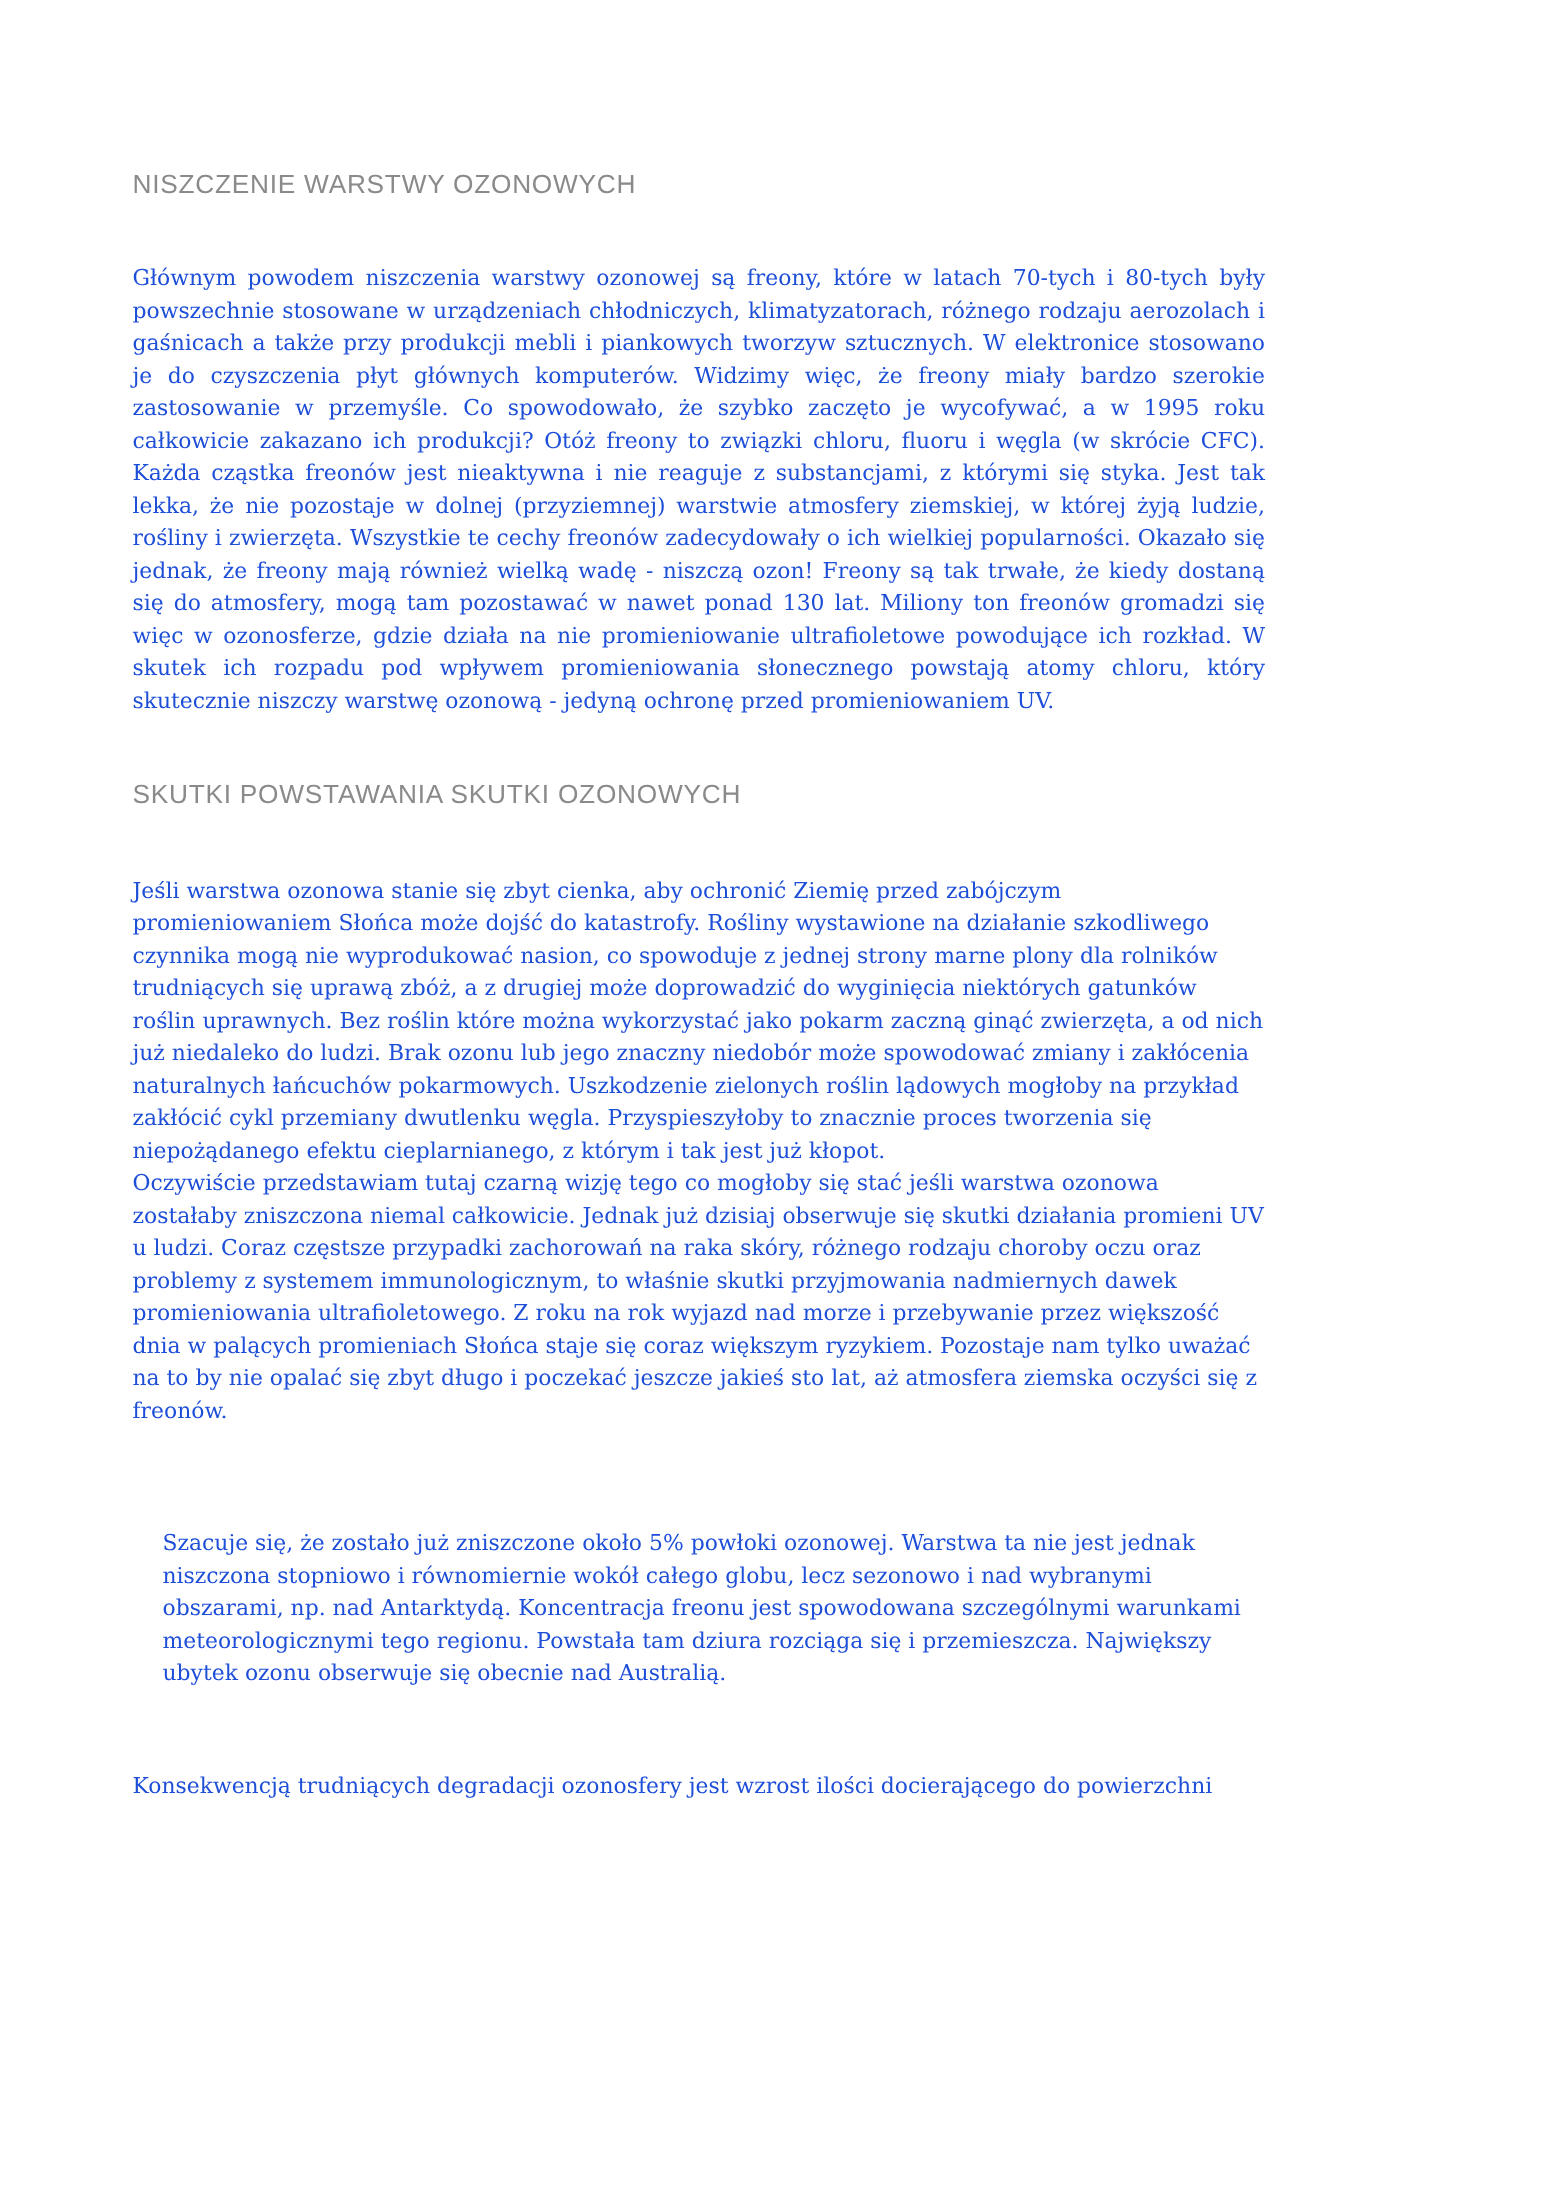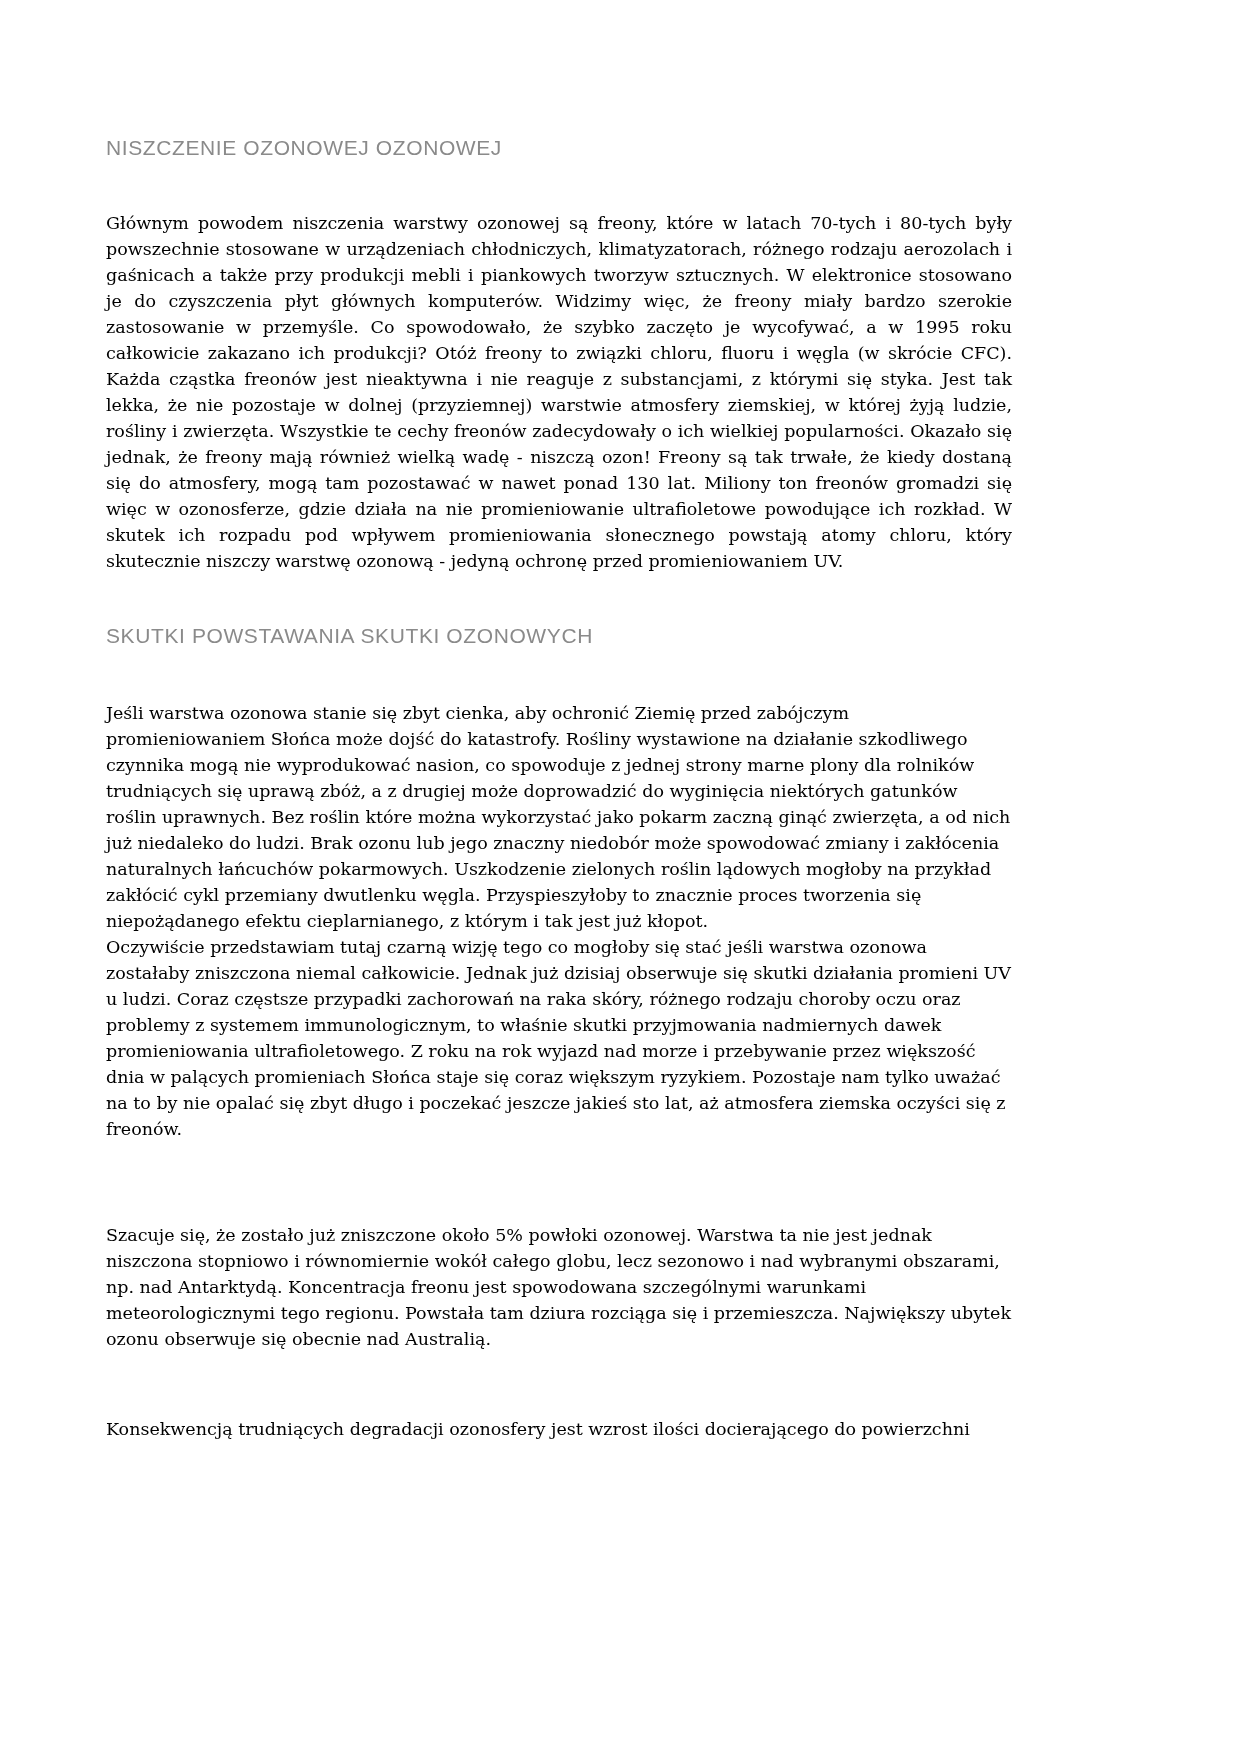--- a/index.html
+++ b/index.html
@@ -25,46 +25,47 @@
     color: #8a8a8a;
     margin: 0;
   }
   .section-heading.second {
     margin-top: 50px;
   }
   .body-text {
     font-family: "DejaVu Serif", "Liberation Serif", serif;
     font-size: 17.5px;
     line-height: 26px;
-    color: #000000;
+    color: #1d4ed8;
     margin: 0;
   }
   .para-justified {
     text-align: justify;
     margin-top: 50px;
   }
   .para-left {
     text-align: left;
   }
   .para-first {
     margin-top: 52px;
   }
   .para-gap-large {
     margin-top: 80px;
+    margin-left: 24px;
   }
   .para-gap-medium {
     margin-top: 64px;
   }
 </style>
 </head>
 <body>
 
 <div class="page">
 
-  <h2 class="section-heading">NISZCZENIE OZONOWEJ OZONOWEJ</h2>
+  <h2 class="section-heading">NISZCZENIE WARSTWY OZONOWYCH</h2>
 
   <p class="body-text para-justified">Głównym powodem niszczenia warstwy ozonowej są freony, które w latach 70-tych i 80-tych były powszechnie stosowane w urządzeniach chłodniczych, klimatyzatorach, różnego rodzaju aerozolach i gaśnicach a także przy produkcji mebli i piankowych tworzyw sztucznych. W elektronice stosowano je do czyszczenia płyt głównych komputerów. Widzimy więc, że freony miały bardzo szerokie zastosowanie w przemyśle. Co spowodowało, że szybko zaczęto je wycofywać, a w 1995 roku całkowicie zakazano ich produkcji? Otóż freony to związki chloru, fluoru i węgla (w skrócie CFC). Każda cząstka freonów jest nieaktywna i nie reaguje z substancjami, z którymi się styka. Jest tak lekka, że nie pozostaje w dolnej (przyziemnej) warstwie atmosfery ziemskiej, w której żyją ludzie, rośliny i zwierzęta. Wszystkie te cechy freonów zadecydowały o ich wielkiej popularności. Okazało się jednak, że freony mają również wielką wadę - niszczą ozon! Freony są tak trwałe, że kiedy dostaną się do atmosfery, mogą tam pozostawać w nawet ponad 130 lat. Miliony ton freonów gromadzi się więc w ozonosferze, gdzie działa na nie promieniowanie ultrafioletowe powodujące ich rozkład. W skutek ich rozpadu pod wpływem promieniowania słonecznego powstają atomy chloru, który skutecznie niszczy warstwę ozonową - jedyną ochronę przed promieniowaniem UV.</p>
 
   <h2 class="section-heading second">SKUTKI POWSTAWANIA SKUTKI OZONOWYCH</h2>
 
   <p class="body-text para-left para-first">Jeśli warstwa ozonowa stanie się zbyt cienka, aby ochronić Ziemię przed zabójczym promieniowaniem Słońca może dojść do katastrofy. Rośliny wystawione na działanie szkodliwego czynnika mogą nie wyprodukować nasion, co spowoduje z jednej strony marne plony dla rolników trudniących się uprawą zbóż, a z drugiej może doprowadzić do wyginięcia niektórych gatunków roślin uprawnych. Bez roślin które można wykorzystać jako pokarm zaczną ginąć zwierzęta, a od nich już niedaleko do ludzi. Brak ozonu lub jego znaczny niedobór może spowodować zmiany i zakłócenia naturalnych łańcuchów pokarmowych. Uszkodzenie zielonych roślin lądowych mogłoby na przykład zakłócić cykl przemiany dwutlenku węgla. Przyspieszyłoby to znacznie proces tworzenia się niepożądanego efektu cieplarnianego, z którym i tak jest już kłopot.</p>
 
   <p class="body-text para-left">Oczywiście przedstawiam tutaj czarną wizję tego co mogłoby się stać jeśli warstwa ozonowa zostałaby zniszczona niemal całkowicie. Jednak już dzisiaj obserwuje się skutki działania promieni UV u ludzi. Coraz częstsze przypadki zachorowań na raka skóry, różnego rodzaju choroby oczu oraz problemy z systemem immunologicznym, to właśnie skutki przyjmowania nadmiernych dawek promieniowania ultrafioletowego. Z roku na rok wyjazd nad morze i przebywanie przez większość dnia w palących promieniach Słońca staje się coraz większym ryzykiem. Pozostaje nam tylko uważać na to by nie opalać się zbyt długo i poczekać jeszcze jakieś sto lat, aż atmosfera ziemska oczyści się z freonów.</p>
 
   <p class="body-text para-left para-gap-large">Szacuje się, że zostało już zniszczone około 5% powłoki ozonowej. Warstwa ta nie jest jednak niszczona stopniowo i równomiernie wokół całego globu, lecz sezonowo i nad wybranymi obszarami, np. nad Antarktydą. Koncentracja freonu jest spowodowana szczególnymi warunkami meteorologicznymi tego regionu. Powstała tam dziura rozciąga się i przemieszcza. Największy ubytek ozonu obserwuje się obecnie nad Australią.</p>

